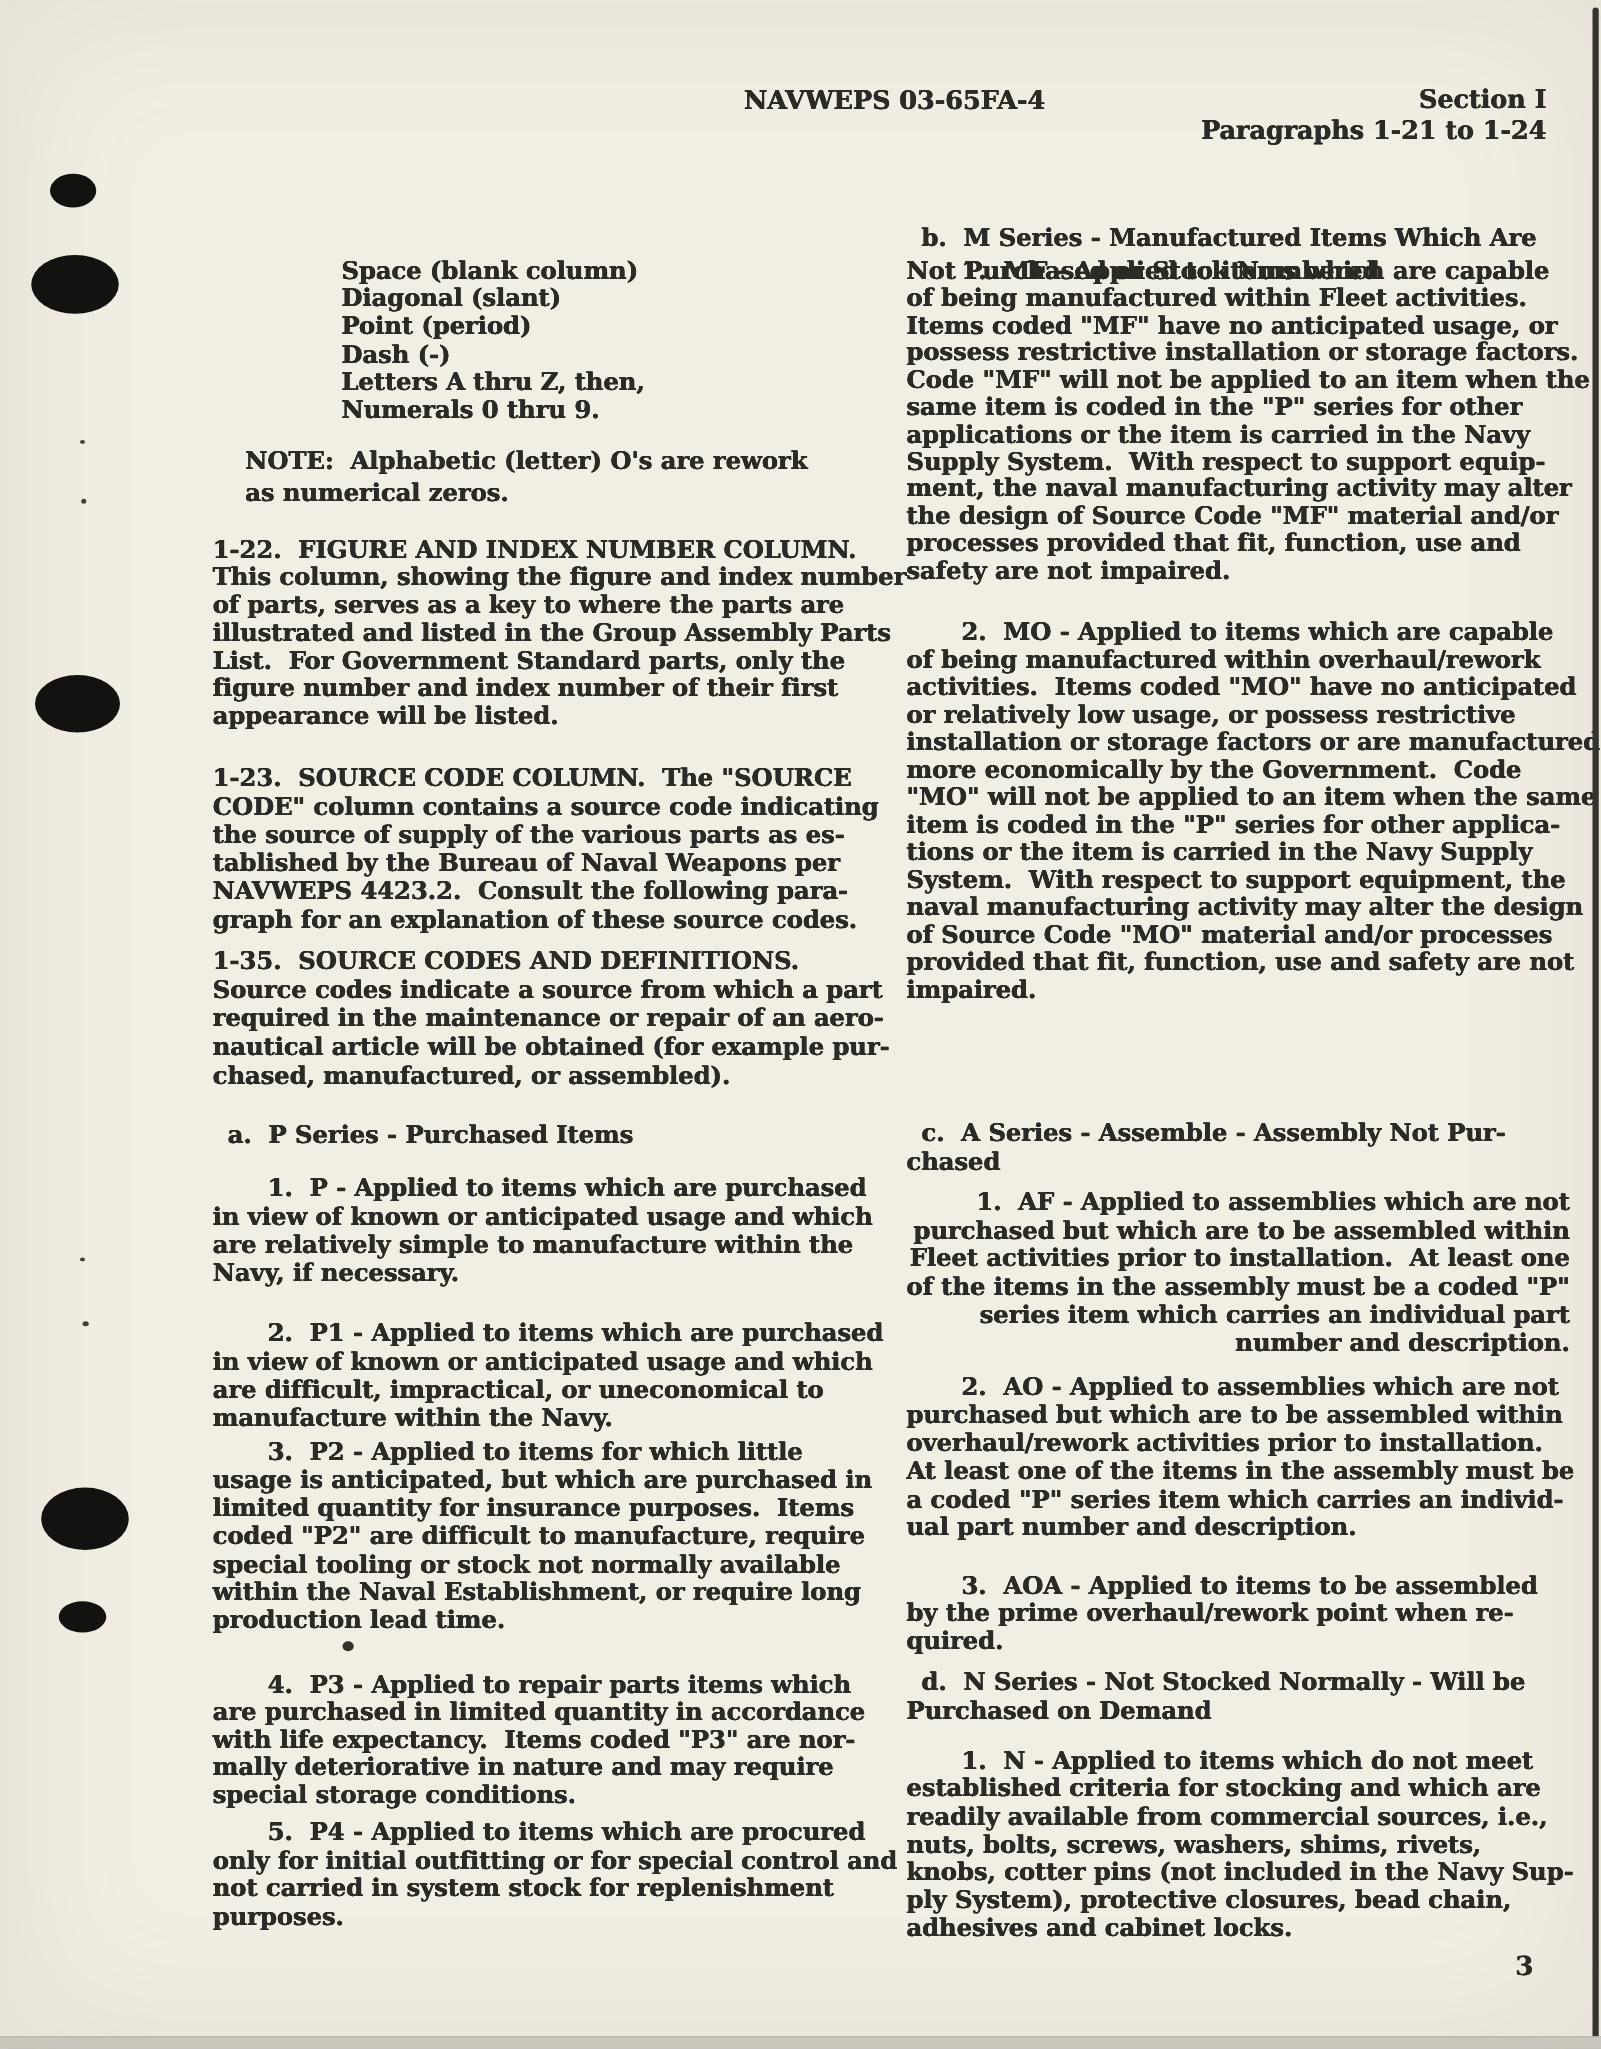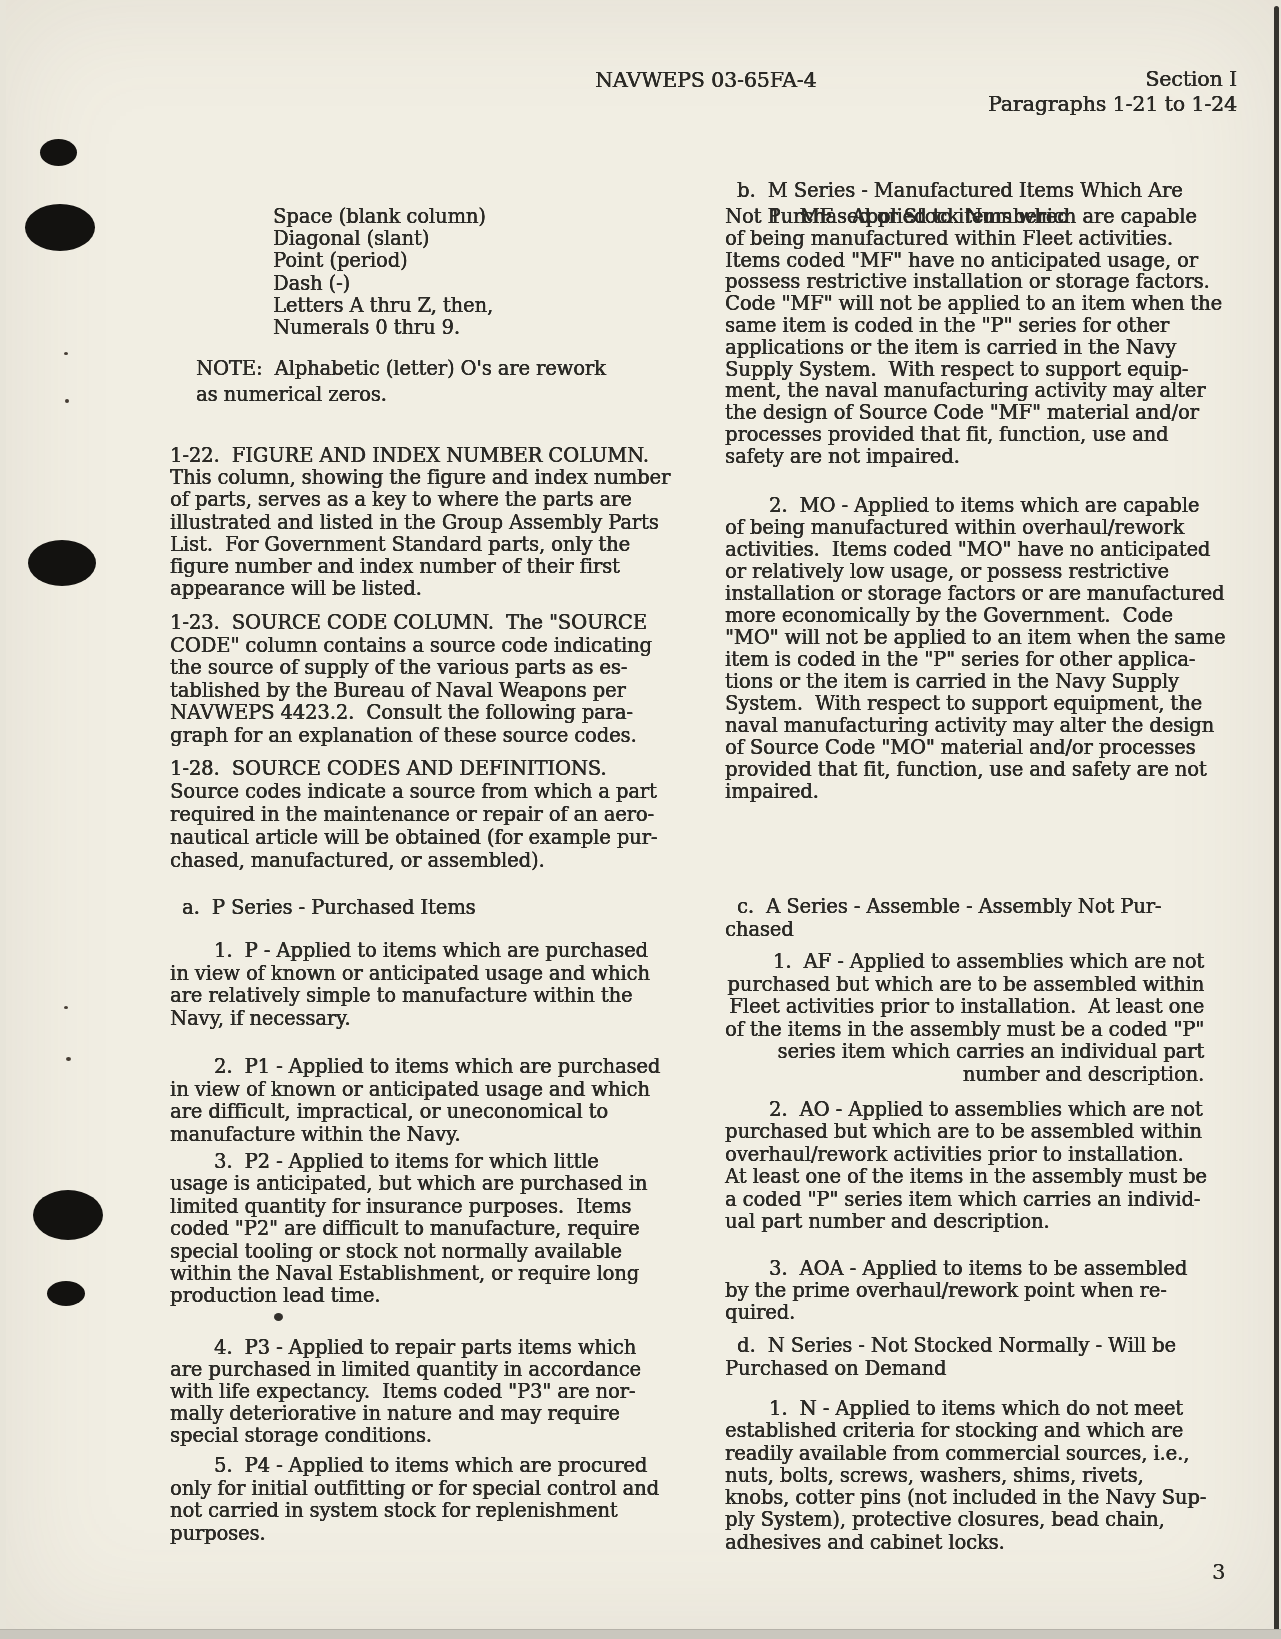--- a/index.html
+++ b/index.html
@@ -10,20 +10,21 @@
   .page {
     position: relative;
     width: 1281px;
     height: 1639px;
     margin: 0 auto;
     background: #f1eee3;
     overflow: hidden;
     font-family: "DejaVu Serif", "Liberation Serif", serif;
     color: #2b2a26;
     box-shadow: inset 0 0 120px rgba(120,110,90,0.12);
+    font-weight: bold;
   }
   .tb {
     position: absolute;
     white-space: pre-wrap;
     font-size: 19.5px;
     line-height: 22.2px;
     letter-spacing: -0.1px;
     text-shadow: 0.35px 0 0 currentColor, 0 0 0.4px currentColor;
   }
   .lh25 { line-height: 25.5px; }
@@ -81,36 +82,36 @@
   <div class="tb" style="left:273px; top:206px;">Space (blank column)
 Diagonal (slant)
 Point (period)
 Dash (-)
 Letters A thru Z, then,
 Numerals 0 thru 9.</div>
 
   <div class="tb lh25" style="left:196px; top:356px;">NOTE:  Alphabetic (letter) O's are rework
 as numerical zeros.</div>
 
-  <div class="tb" style="left:170px; top:429px;margin-top:16px;">1-22.  FIGURE AND INDEX NUMBER COLUMN.
+  <div class="tb" style="left:170px; top:429px;">1-22.  FIGURE AND INDEX NUMBER COLUMN.
 This column, showing the figure and index number
 of parts, serves as a key to where the parts are
 illustrated and listed in the Group Assembly Parts
 List.  For Government Standard parts, only the
 figure number and index number of their first
 appearance will be listed.</div>
 
   <div class="tb lh23" style="left:170px; top:612px; line-height:22.5px;">1-23.  SOURCE CODE COLUMN.  The "SOURCE
 CODE" column contains a source code indicating
 the source of supply of the various parts as es-
 tablished by the Bureau of Naval Weapons per
 NAVWEPS 4423.2.  Consult the following para-
 graph for an explanation of these source codes.</div>
 
-  <div class="tb lh23" style="left:170px; top:757px;">1-28.  SOURCE CODES AND DEFINITIONS.
+  <div class="tb lh23" style="left:170px; top:757px;">1-35.  SOURCE CODES AND DEFINITIONS.
 Source codes indicate a source from which a part
 required in the maintenance or repair of an aero-
 nautical article will be obtained (for example pur-
 chased, manufactured, or assembled).</div>
 
   <div class="tb indent12" style="left:170px; top:897px;">a.  P Series - Purchased Items</div>
 
   <div class="tb indent44" style="left:170px; top:940px; line-height:22.5px;">1.  P - Applied to items which are purchased
 in view of known or anticipated usage and which
 are relatively simple to manufacture within the

